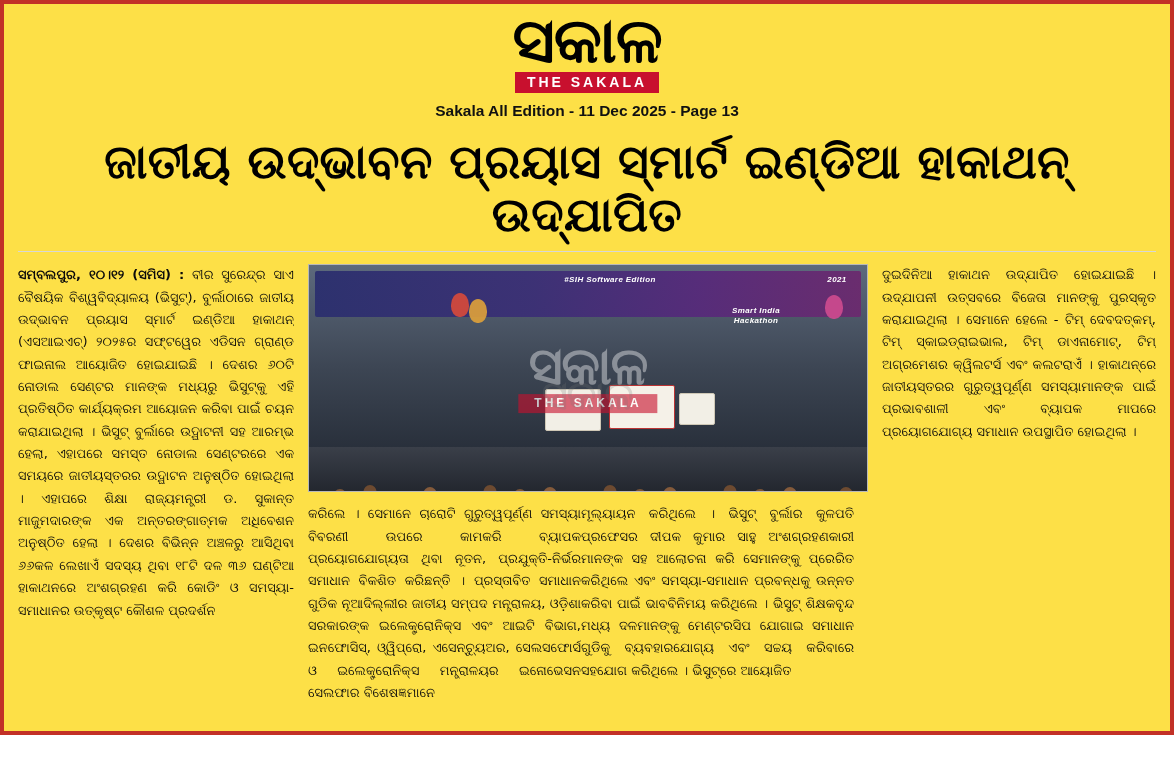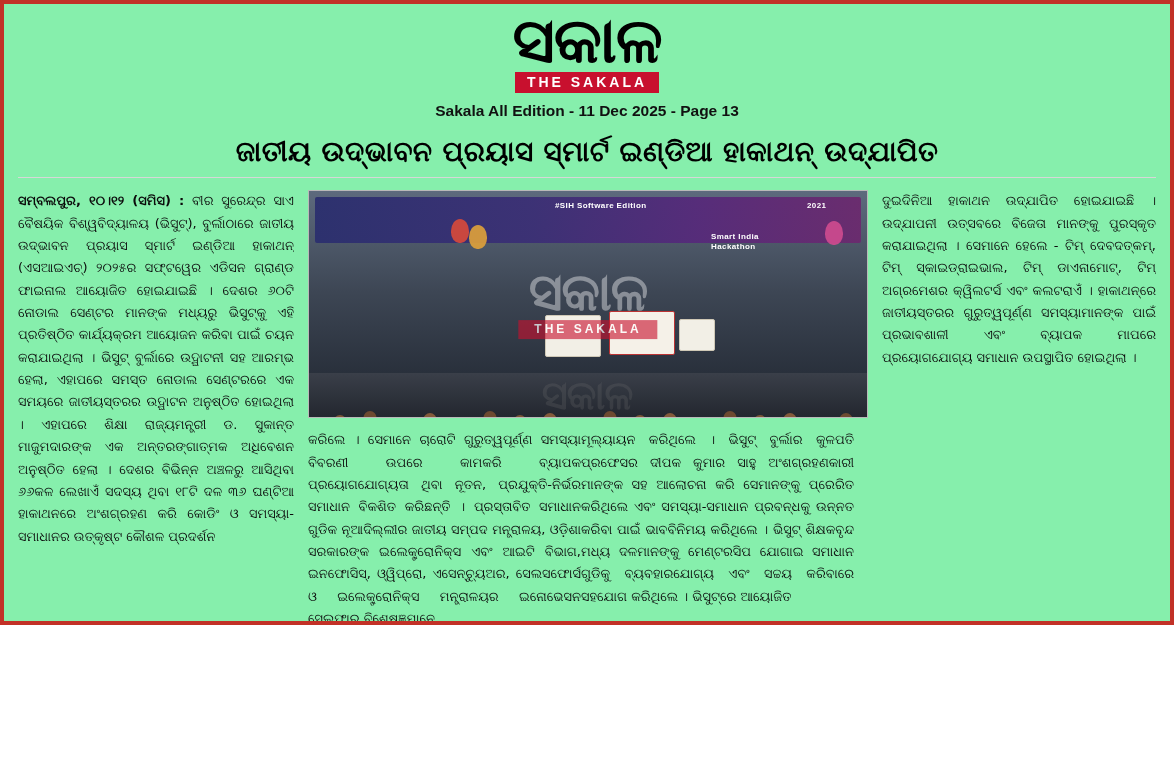--- a/index.html
+++ b/index.html
@@ -9,24 +9,24 @@
   body {
     width: 1174px;
     height: 770px;
     background: #ffffff;
     font-family: "Liberation Sans", sans-serif;
     overflow: hidden;
   }
   #page {
     position: relative;
     width: 1174px;
-    height: 625px;
+    height: 735px;
     box-sizing: border-box;
     border: 4px solid #c23127;
-    background: #86efac;
+    background: #fde047;
     overflow: hidden;
   }
   .inner {
     position: relative;
     width: 100%;
     height: 100%;
     box-sizing: border-box;
     padding: 6px 14px 0 14px;
   }
 
@@ -63,21 +63,21 @@
     color: #111111;
     font-family: "Liberation Sans", sans-serif;
   }
 
   
   .headline {
     margin-top: 16px;
     text-align: center;
     font-family: "DejaVu Sans", sans-serif;
     font-weight: bold;
-    font-size: 28px;
+    font-size: 47px;
     line-height: 1.12;
     color: #000000;
     letter-spacing: 0.3px;
     padding: 0 6px;
   }
   .rule {
     margin-top: 10px;
     border-top: 1px solid #d7d7d7;
   }
 
@@ -147,22 +147,23 @@
     opacity: 0.95;
   }
   .banner-text {
     position: absolute;
     top: 10px;
     color: #ffffff;
     font-size: 8px;
     font-weight: bold;
     letter-spacing: 0.4px;
     font-family: "Liberation Sans", sans-serif;
-    text-align: left;
+    text-align: center;
     line-height: 1.25;
+    font-style: italic;
   }
   .bt-1 { left: 246px; width: 110px; }
   .bt-2 { left: 402px; width: 90px; margin-top: 31px; }
   .bt-3 { left: 498px; width: 60px; }
   .stage-floor {
     position: absolute;
     left: 0; right: 0; bottom: 0;
     height: 44px;
     background: linear-gradient(180deg, #3a3f49 0%, #23272f 100%);
   }

